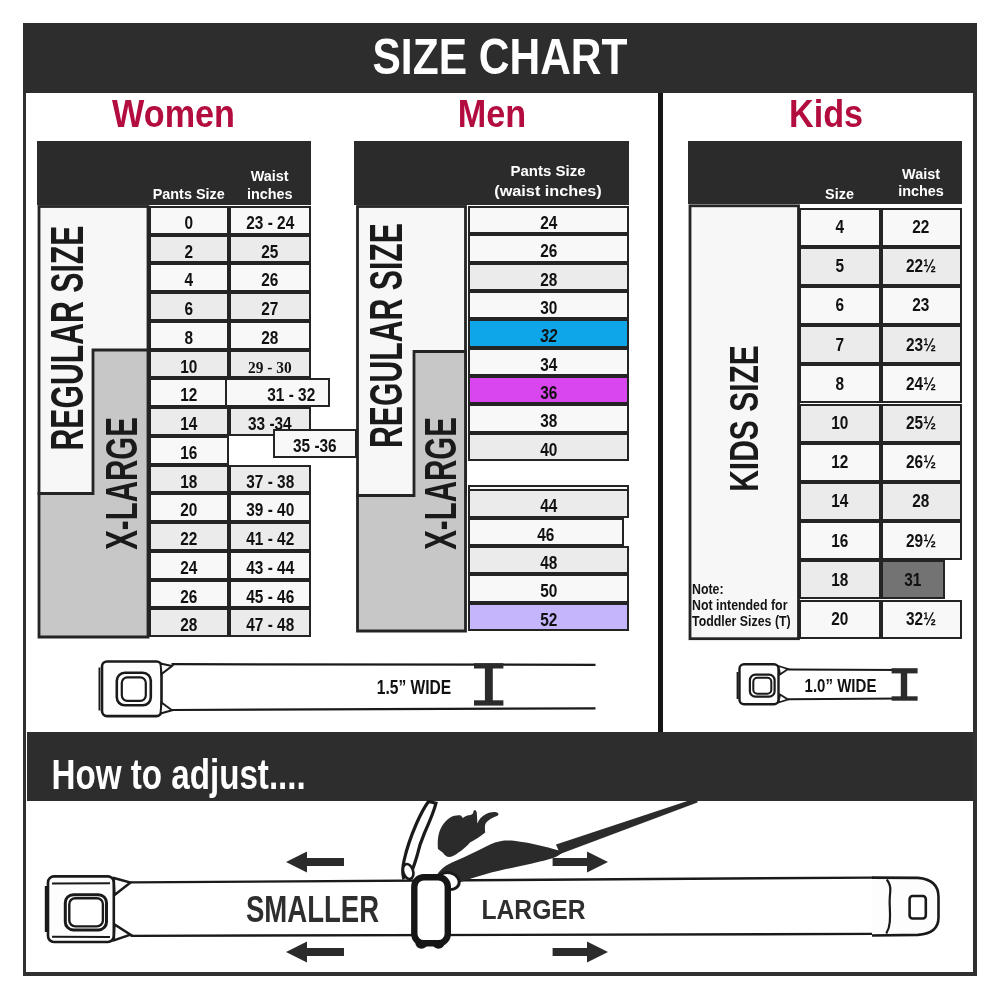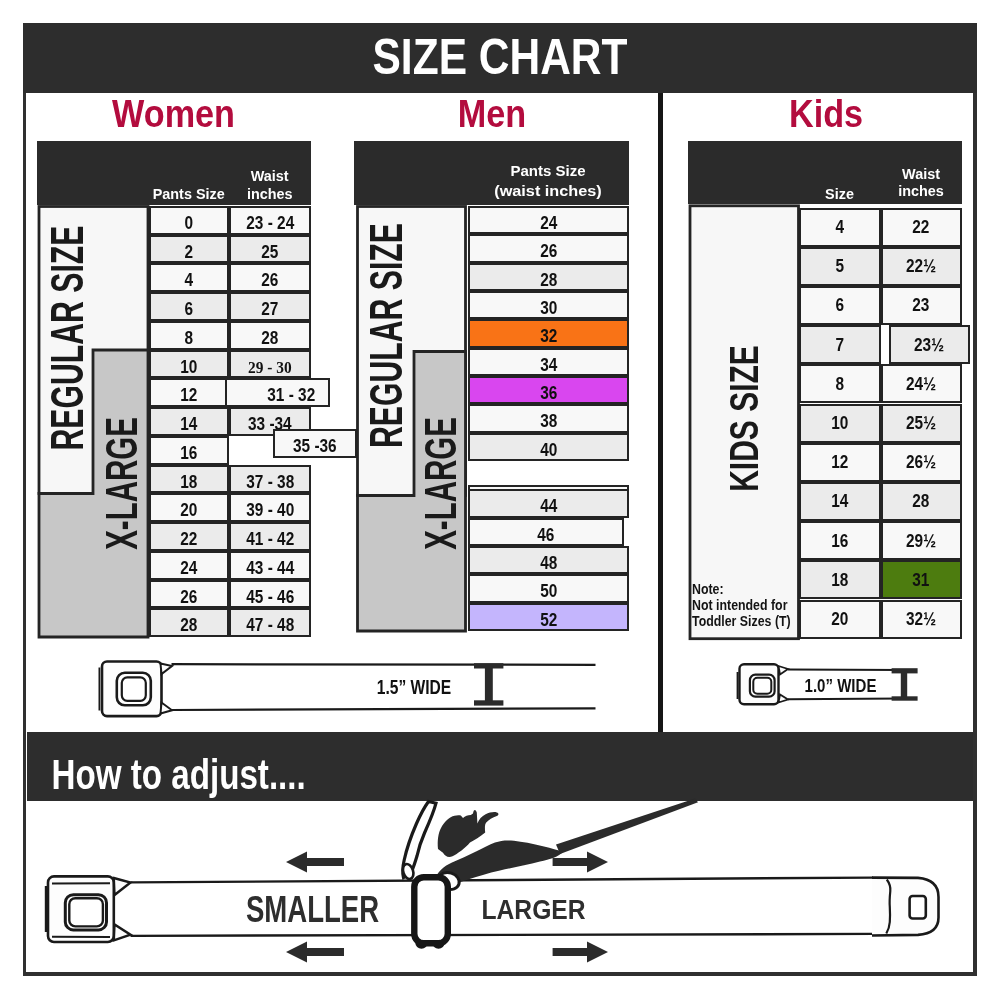--- a/index.html
+++ b/index.html
@@ -70,21 +70,21 @@
 <div class="abs" style="left:354px;top:141px;width:275px;height:64px;background:#2b2b2b;"></div>
 
 <div class="cell" style="left:467.5px;top:206.00px;width:161.5px;height:28.33px;background:#f8f8f8;line-height:23.33px;"><span class="ct">24</span></div>
 
 <div class="cell" style="left:467.5px;top:234.33px;width:161.5px;height:28.33px;background:#f8f8f8;line-height:23.33px;"><span class="ct">26</span></div>
 
 <div class="cell" style="left:467.5px;top:262.67px;width:161.5px;height:28.33px;background:#ebebeb;line-height:23.33px;"><span class="ct">28</span></div>
 
 <div class="cell" style="left:467.5px;top:291.00px;width:161.5px;height:28.33px;background:#f8f8f8;line-height:23.33px;"><span class="ct">30</span></div>
 
-<div class="cell" style="left:467.5px;top:319.33px;width:161.5px;height:28.33px;background:#f97316;line-height:23.33px;"><span class="ct">32</span></div>
+<div class="cell" style="left:467.5px;top:319.33px;width:161.5px;height:28.33px;background:#0ea5e9;line-height:23.33px;font-style:italic;"><span class="ct">32</span></div>
 
 <div class="cell" style="left:467.5px;top:347.67px;width:161.5px;height:28.33px;background:#f8f8f8;line-height:23.33px;"><span class="ct">34</span></div>
 
 <div class="cell" style="left:467.5px;top:376.00px;width:161.5px;height:28.33px;background:#d946ef;line-height:23.33px;"><span class="ct">36</span></div>
 
 <div class="cell" style="left:467.5px;top:404.33px;width:161.5px;height:28.33px;background:#f8f8f8;line-height:23.33px;"><span class="ct">38</span></div>
 
 <div class="cell" style="left:467.5px;top:432.67px;width:161.5px;height:28.33px;background:#ebebeb;line-height:23.33px;"><span class="ct">40</span></div>
 
 <div class="cell" style="left:467.5px;top:461.00px;width:161.5px;height:28.33px;background:#f8f8f8;line-height:23.33px;margin-top:24px;"><span class="ct">42</span></div>
@@ -104,39 +104,39 @@
 <div class="cell" style="left:798.5px;top:207.50px;width:82px;height:39.20px;background:#f8f8f8;line-height:34.20px;"><span class="ctk">4</span></div>
 <div class="cell" style="left:880.5px;top:207.50px;width:81px;height:39.20px;background:#f8f8f8;line-height:34.20px;"><span class="ctk">22</span></div>
 
 <div class="cell" style="left:798.5px;top:246.70px;width:82px;height:39.20px;background:#ebebeb;line-height:34.20px;"><span class="ctk">5</span></div>
 <div class="cell" style="left:880.5px;top:246.70px;width:81px;height:39.20px;background:#ebebeb;line-height:34.20px;"><span class="ctk">22½</span></div>
 
 <div class="cell" style="left:798.5px;top:285.90px;width:82px;height:39.20px;background:#f8f8f8;line-height:34.20px;"><span class="ctk">6</span></div>
 <div class="cell" style="left:880.5px;top:285.90px;width:81px;height:39.20px;background:#f8f8f8;line-height:34.20px;"><span class="ctk">23</span></div>
 
 <div class="cell" style="left:798.5px;top:325.10px;width:82px;height:39.20px;background:#ebebeb;line-height:34.20px;"><span class="ctk">7</span></div>
-<div class="cell" style="left:880.5px;top:325.10px;width:81px;height:39.20px;background:#ebebeb;line-height:34.20px;margin-left:8px;"><span class="ctk">23½</span></div>
+<div class="cell" style="left:880.5px;top:325.10px;width:81px;height:39.20px;background:#ebebeb;line-height:34.20px;"><span class="ctk">23½</span></div>
 
 <div class="cell" style="left:798.5px;top:364.30px;width:82px;height:39.20px;background:#f8f8f8;line-height:34.20px;"><span class="ctk">8</span></div>
 <div class="cell" style="left:880.5px;top:364.30px;width:81px;height:39.20px;background:#f8f8f8;line-height:34.20px;"><span class="ctk">24½</span></div>
 
 <div class="cell" style="left:798.5px;top:403.50px;width:82px;height:39.20px;background:#ebebeb;line-height:34.20px;"><span class="ctk">10</span></div>
 <div class="cell" style="left:880.5px;top:403.50px;width:81px;height:39.20px;background:#ebebeb;line-height:34.20px;"><span class="ctk">25½</span></div>
 
 <div class="cell" style="left:798.5px;top:442.70px;width:82px;height:39.20px;background:#f8f8f8;line-height:34.20px;"><span class="ctk">12</span></div>
 <div class="cell" style="left:880.5px;top:442.70px;width:81px;height:39.20px;background:#f8f8f8;line-height:34.20px;"><span class="ctk">26½</span></div>
 
 <div class="cell" style="left:798.5px;top:481.90px;width:82px;height:39.20px;background:#ebebeb;line-height:34.20px;"><span class="ctk">14</span></div>
 <div class="cell" style="left:880.5px;top:481.90px;width:81px;height:39.20px;background:#ebebeb;line-height:34.20px;"><span class="ctk">28</span></div>
 
 <div class="cell" style="left:798.5px;top:521.10px;width:82px;height:39.20px;background:#f8f8f8;line-height:34.20px;"><span class="ctk">16</span></div>
 <div class="cell" style="left:880.5px;top:521.10px;width:81px;height:39.20px;background:#f8f8f8;line-height:34.20px;"><span class="ctk">29½</span></div>
 
 <div class="cell" style="left:798.5px;top:560.30px;width:82px;height:39.20px;background:#ebebeb;line-height:34.20px;"><span class="ctk">18</span></div>
-<div class="cell" style="left:880.5px;top:560.30px;width:81px;height:39.20px;background:#4d7c0f;line-height:34.20px;text-align:center;"><span class="ctk">31</span></div>
+<div class="cell" style="left:880.5px;top:560.30px;width:64px;height:39.20px;background:#737373;line-height:34.20px;text-align:center;"><span class="ctk">31</span></div>
 
 <div class="cell" style="left:798.5px;top:599.50px;width:82px;height:39.20px;background:#f8f8f8;line-height:34.20px;"><span class="ctk">20</span></div>
 <div class="cell" style="left:880.5px;top:599.50px;width:81px;height:39.20px;background:#f8f8f8;line-height:34.20px;"><span class="ctk">32½</span></div>
 <svg class="abs" style="left:0;top:0;" width="1000" height="1000" viewBox="0 0 1000 1000">
 
 <rect x="39" y="206.5" width="109" height="287" fill="#f7f7f7" stroke="#242424" stroke-width="2.8"></rect>
 
 <polygon points="93,350 148,350 148,637 39,637 39,493.5 93,493.5" fill="#c7c7c7" stroke="#242424" stroke-width="2.8"></polygon>
 
 <text transform="translate(67,338) rotate(-90) scale(0.657,1)" text-anchor="middle" dominant-baseline="central" font-size="46" font-weight="bold" fill="#1a1a1a">REGULAR SIZE</text>

